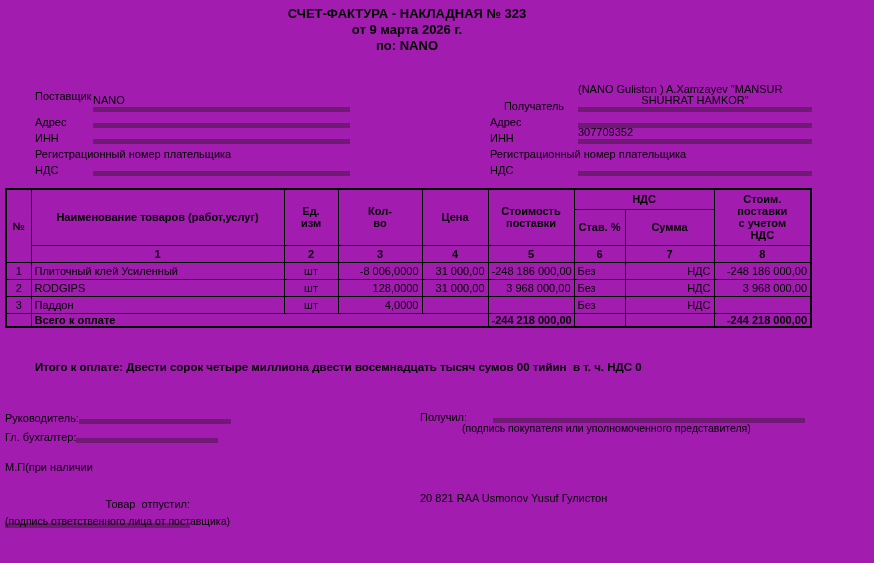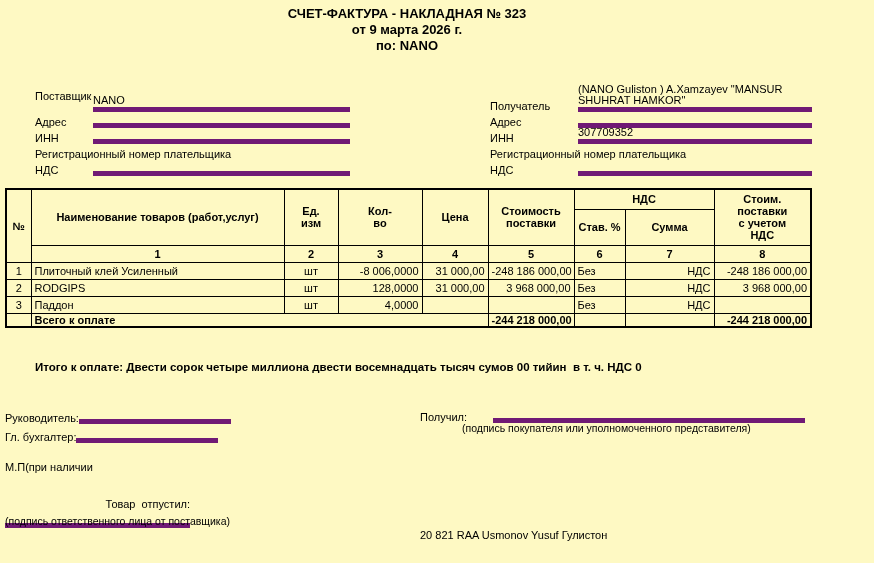--- a/index.html
+++ b/index.html
@@ -1,34 +1,34 @@
 <!DOCTYPE html>
 <html><head>
 <meta charset="utf-8">
 <style>
   html,body{margin:0;padding:0;background:#fff;}
-  .page{position:relative;width:874px;height:563px;background:#fef9c3;overflow:hidden;
+  .page{position:relative;width:874px;height:563px;background:#a21caf;overflow:hidden;
         font-family:"Liberation Sans",sans-serif;font-size:11px;color:#000;}
 
   
   .doc-header{position:absolute;top:6px;left:0;width:814px;text-align:center;
               font-weight:bold;font-size:13px;line-height:16px;}
 
   
   .party{position:absolute;}
   .party-row{display:flex;align-items:flex-end;}
   .plabel{flex:0 0 58px;}
   .rlabel{flex:0 0 88px;}
   .uline{display:inline-block;border-bottom:5px solid #701a75;height:14px;line-height:14px;}
   .w257{width:257px;}
   .w234{width:234px;}
   .h16{height:16px;}
   .h22{height:22px;}
   .h15{height:15px;}
-  .h17{height:17px;}
+  .h17{height:17px;text-align:center;}
 
   
   .items{position:absolute;left:5px;top:188px;}
   table{border-collapse:collapse;table-layout:fixed;width:805px;border:2px solid #000;}
   th,td{border:1px solid #000;padding:0 3px;overflow:hidden;font-size:11px;
         font-family:"Liberation Sans",sans-serif;}
   th{font-weight:bold;text-align:center;vertical-align:middle;white-space:pre-line;line-height:12px;}
   tr.h1{height:20px;} tr.h2{height:36px;} tr.h3{height:17px;}
   tr.drow{height:17px;} tr.trow{height:14px;font-weight:bold;}
   td.c{text-align:center;} td.r{text-align:right;} td.l{text-align:left;}
@@ -214,17 +214,17 @@
   <div class="sig" style="left:5px;top:461px;">
     <span>М.П(при наличии</span>
   </div>
 
   <div class="sig" style="left:5px;top:498px;flex-direction:column;">
     <span class="pre">Товар  отпустил:</span>
     <span class="uline" style="width:185px;"></span>
   </div>
   <div class="note" style="left:5px;top:515px;">(подпись ответственного лица от поставщика)</div>
 
-  <div class="sig" style="left:420px;top:529px;text-align:center;">
+  <div class="sig" style="left:420px;top:492px;text-align:center;">
     <span>20 821 RAA Usmonov Yusuf Гулистон</span>
   </div>
 
 </div>
 
 </body></html>

